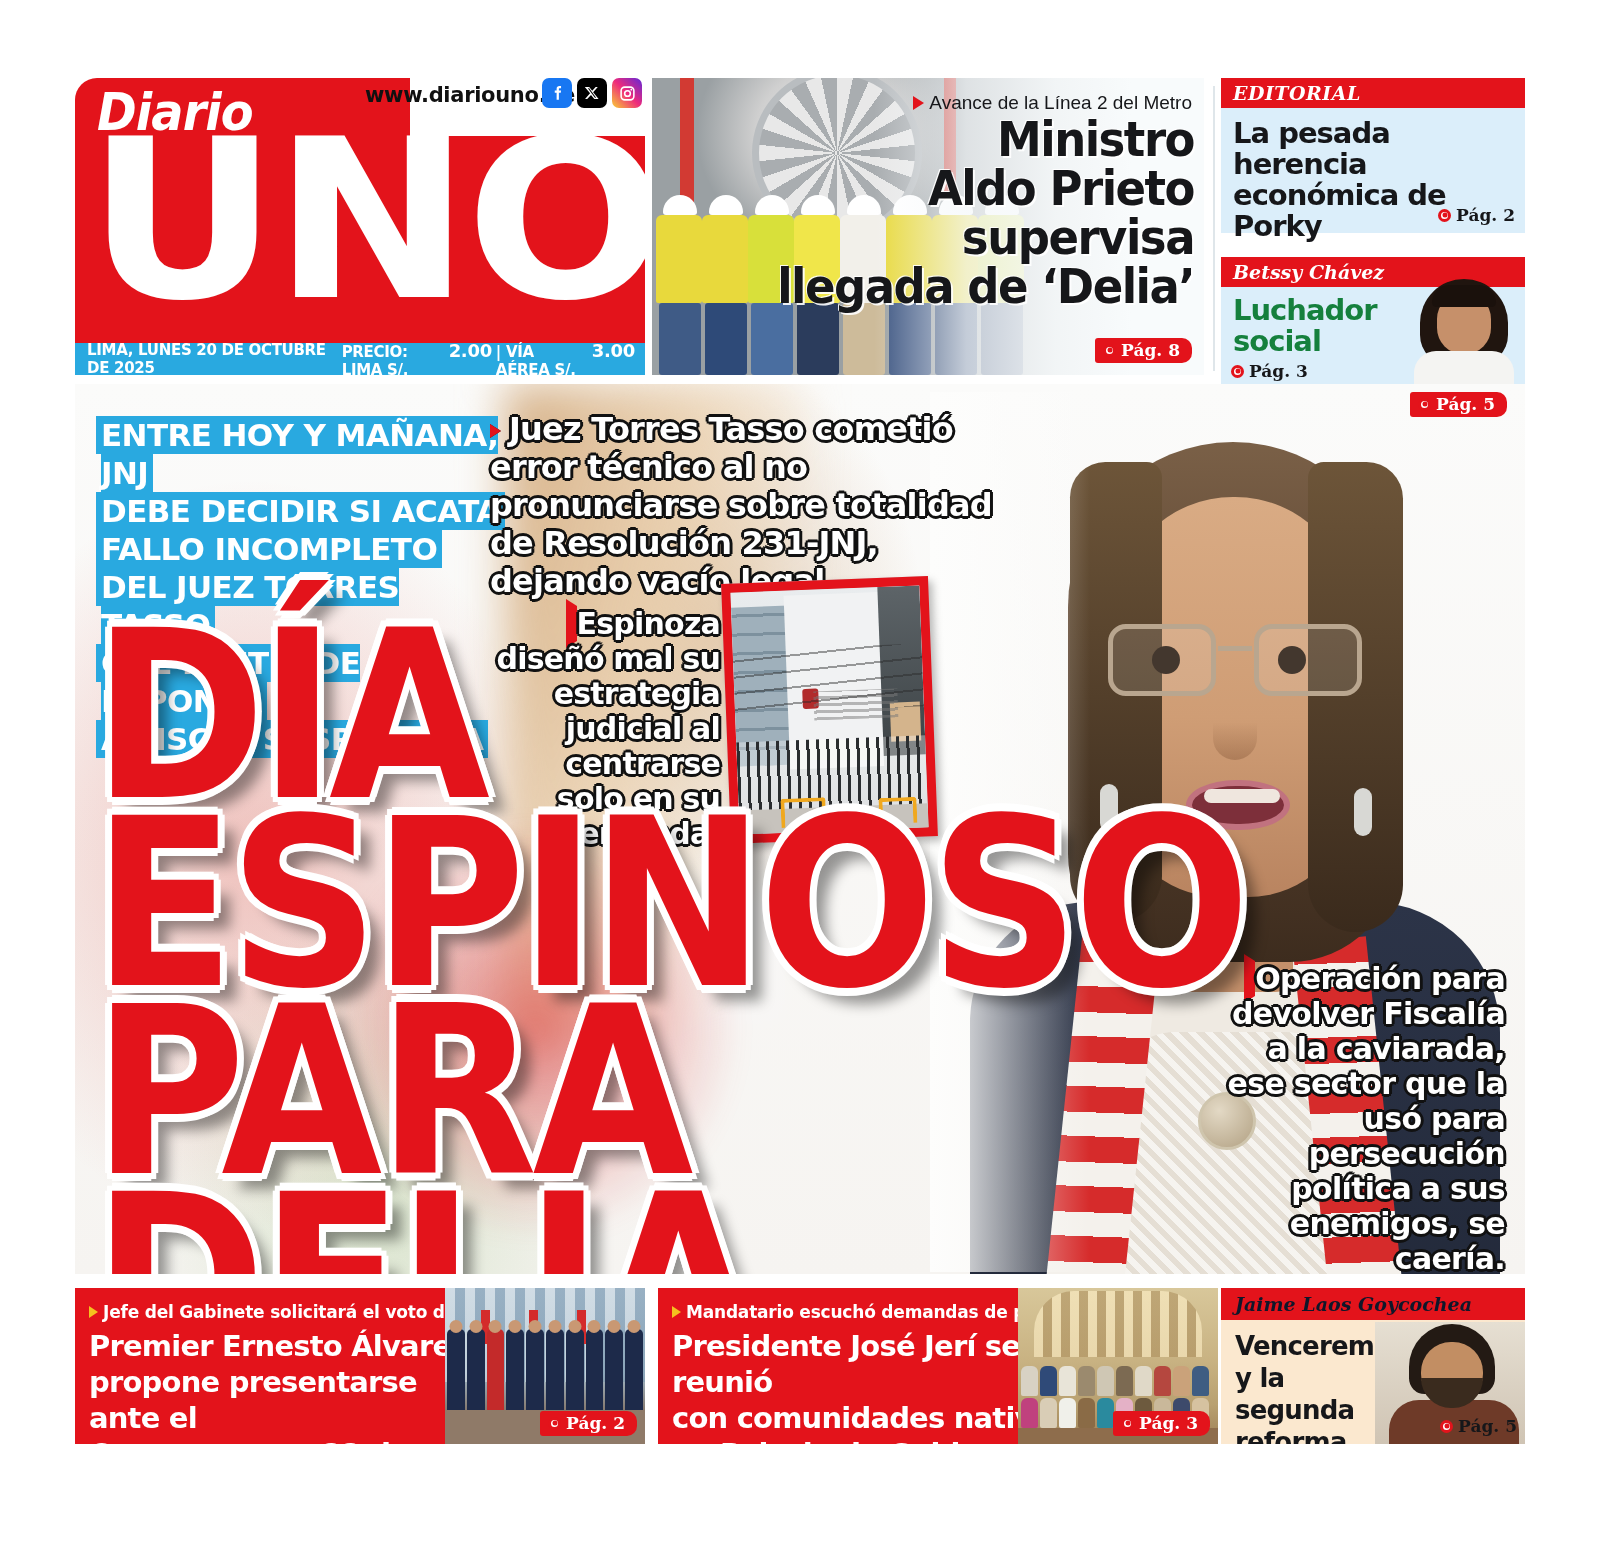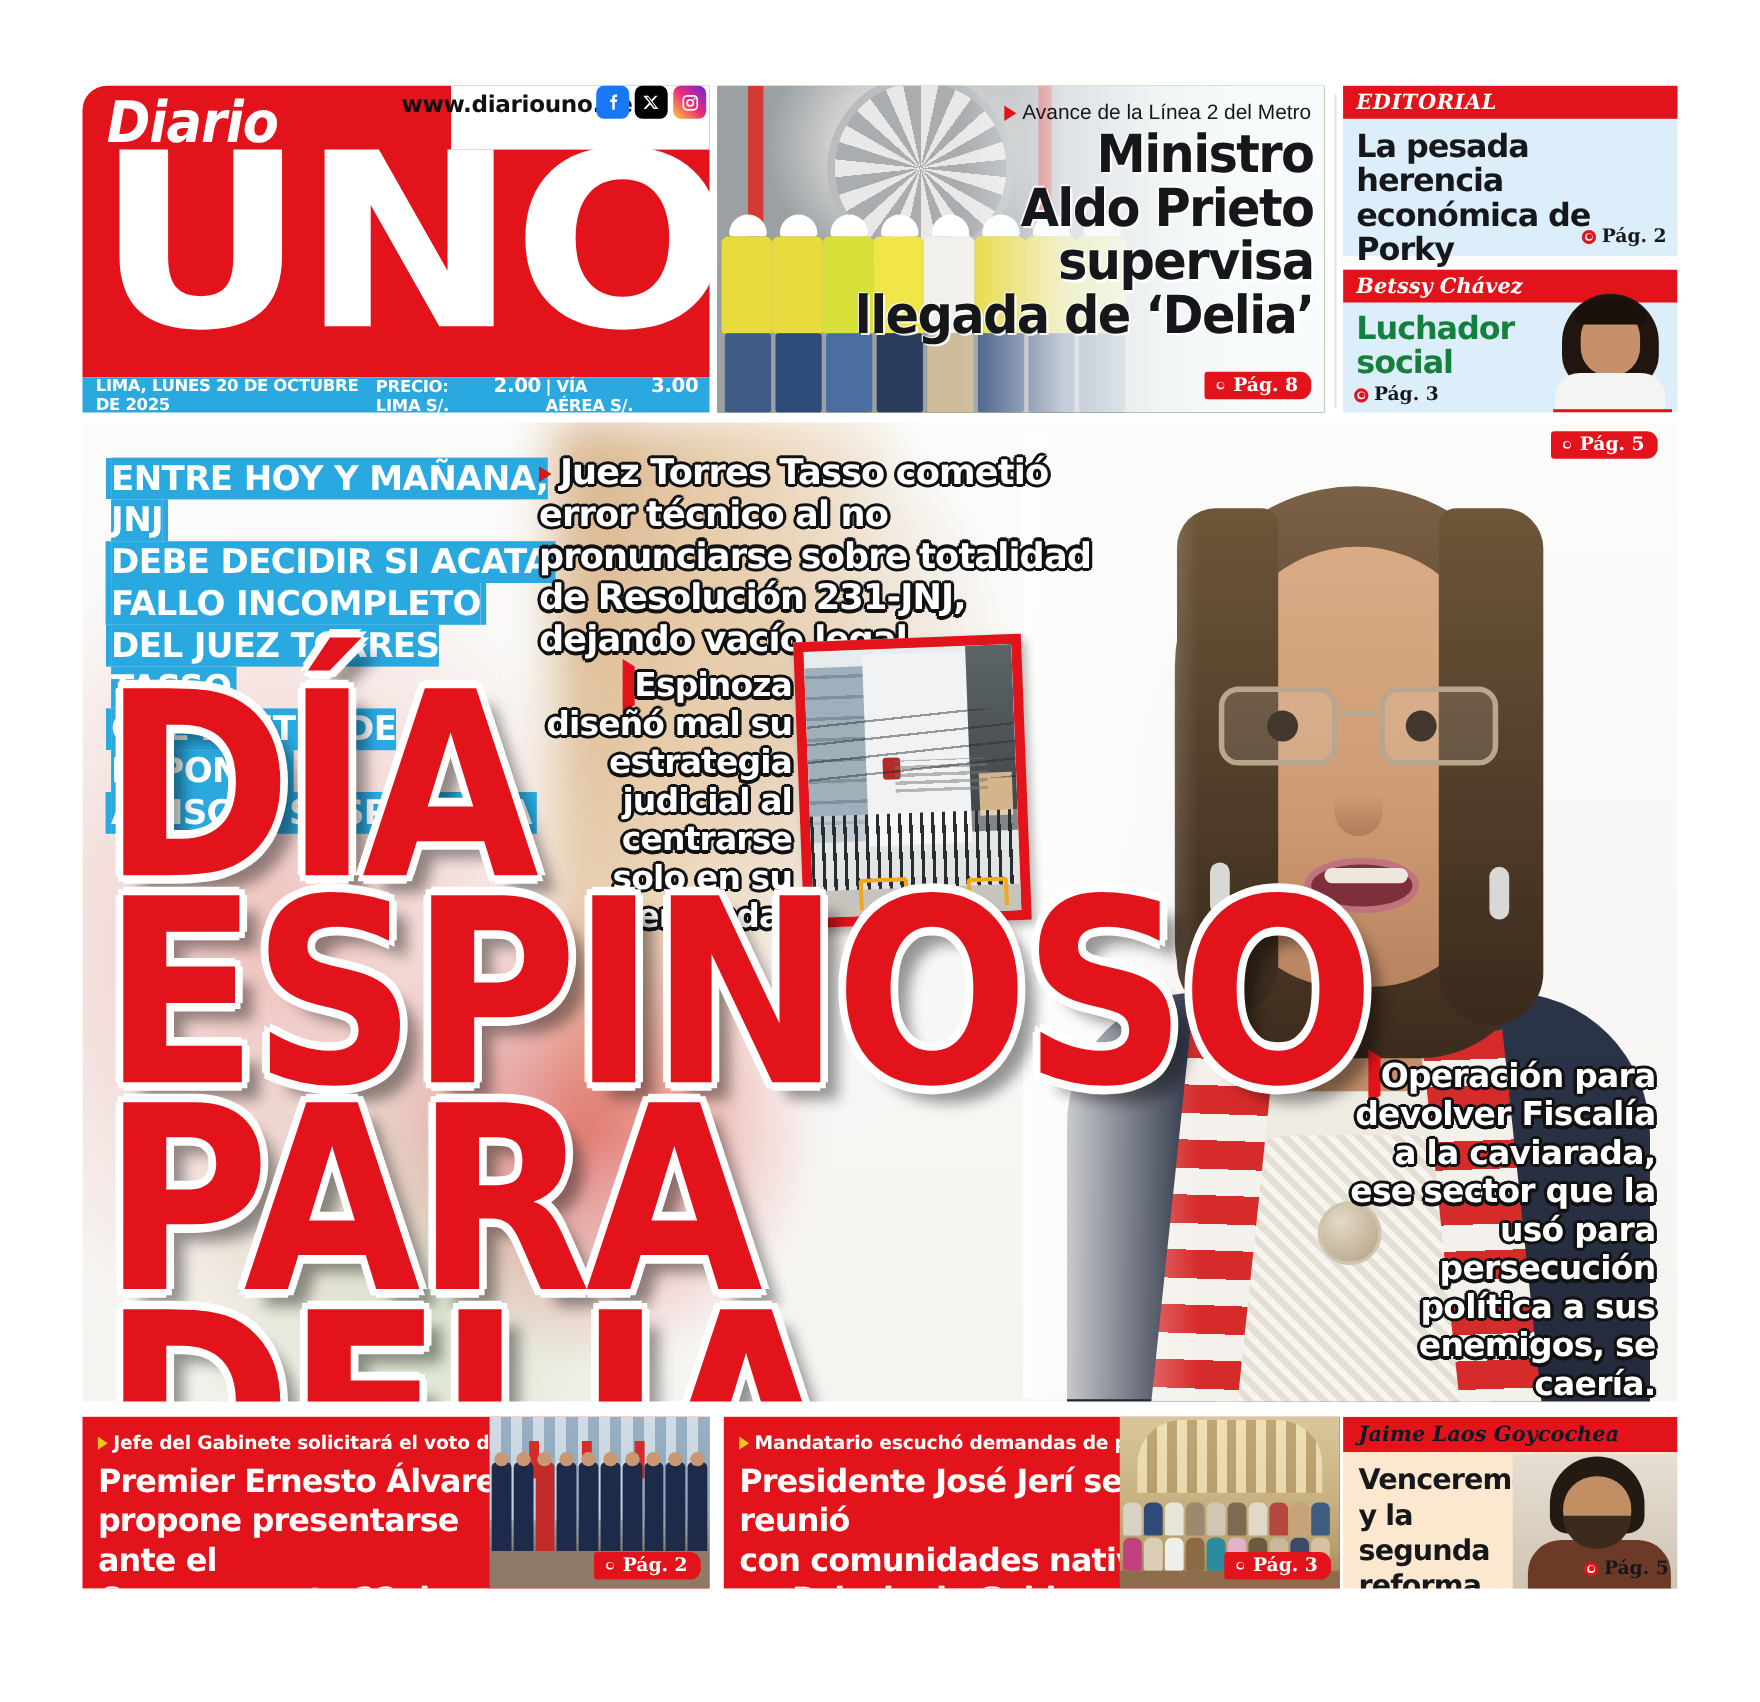--- a/index.html
+++ b/index.html
@@ -58,21 +58,21 @@
     padding: 0 10px 0 12px;
     font-family: "DejaVu Sans", sans-serif;
     font-weight: 700; font-size: 15px; letter-spacing: -0.3px;
   }
   .date-band .price b { font-size: 18px; }
   .date-band .price { display: flex; align-items: baseline; gap: 4px; }
 
   
   .metro {
     position: absolute; left: 652px; top: 78px; width: 552px; height: 297px;
-    overflow: hidden; background: #4d7c0f;
+    overflow: hidden; background: #ef4444;
   }
   .metro-photo {
     position: absolute; inset: 0;
     background:
       radial-gradient(ellipse 130px 120px at 175px 55px, #f2f2f2 0%, #cfcfcf 55%, #9aa0a3 100%),
       linear-gradient(to bottom, #d8dde0 0%, #c6ccd0 40%, #9fa6aa 100%);
   }
   .metro-photo .tunnel-ring {
     position: absolute; left: 100px; top: -10px; width: 170px; height: 170px;
     border-radius: 50%;
@@ -136,21 +136,21 @@
     font-family: "DejaVu Serif", serif; font-style: italic; font-weight: 700;
     color: #fff; font-size: 19px; letter-spacing: 0.5px;
   }
   .edi-head {
     padding: 10px 12px 0 12px;
     font-family: "DejaVu Sans", sans-serif; font-weight: 700;
     font-size: 29px; line-height: 31px; color: #16171a; letter-spacing: -1px;
   }
   .edi-page { position: absolute; right: 10px; bottom: 8px; }
 
-  .bets-box { position: relative; margin-top: 12px; width: 304px; height: 130px; background: #dbeefa; overflow: hidden; }
+  .bets-box { position: relative; margin-top: 24px; width: 304px; height: 130px; background: #dbeefa; overflow: hidden; }
   .bets-bar { width: 100%; height: 30px; background: #e3131b; display: flex; align-items: center; padding-left: 12px; }
   .bets-bar span {
     font-family: "DejaVu Serif", serif; font-style: italic; font-weight: 700;
     color: #fff; font-size: 19px;
   }
   .bets-head {
     padding: 8px 0 0 12px; width: 175px;
     font-family: "DejaVu Sans", sans-serif; font-weight: 700;
     font-size: 29px; line-height: 31px; color: #15803d; letter-spacing: -1px;
   }

